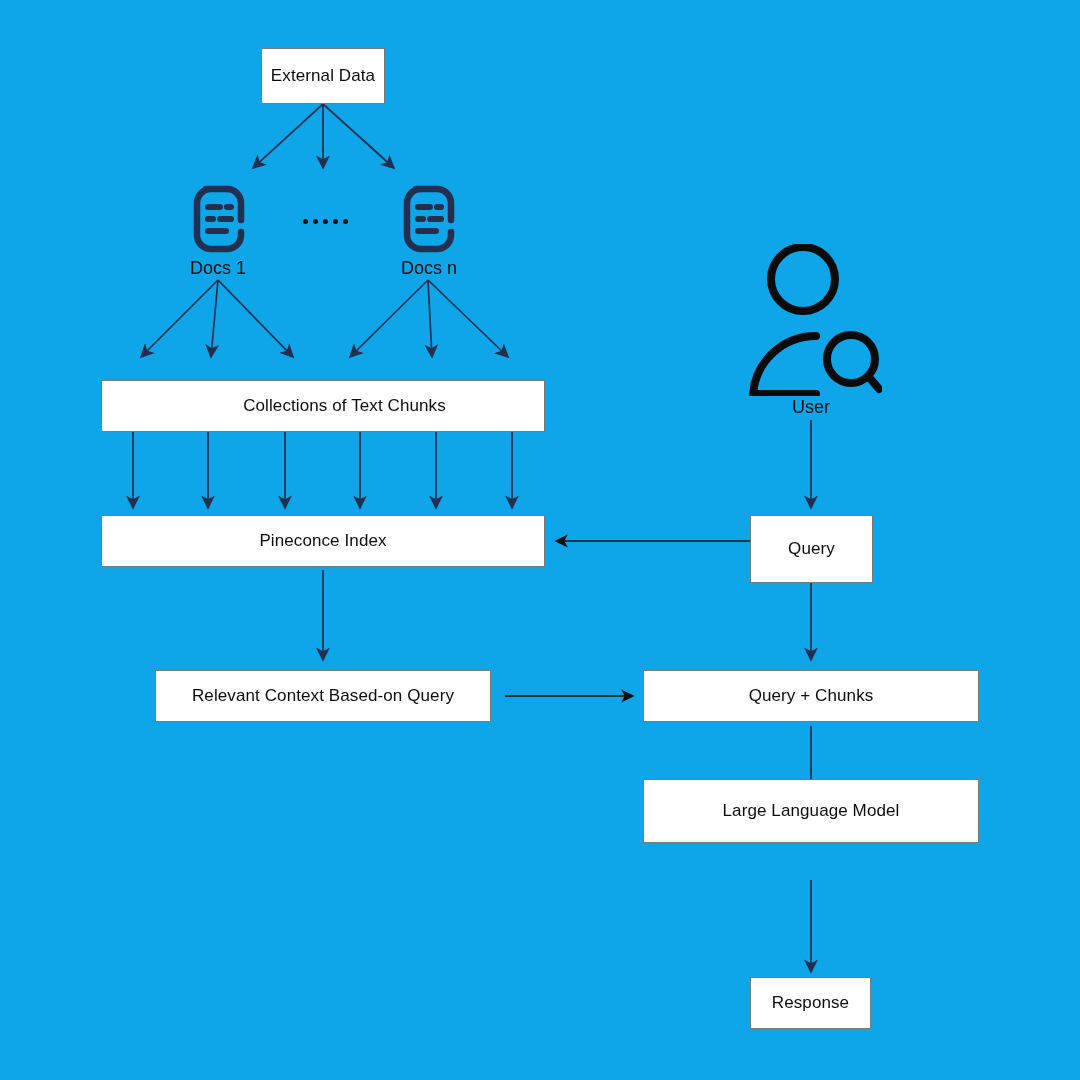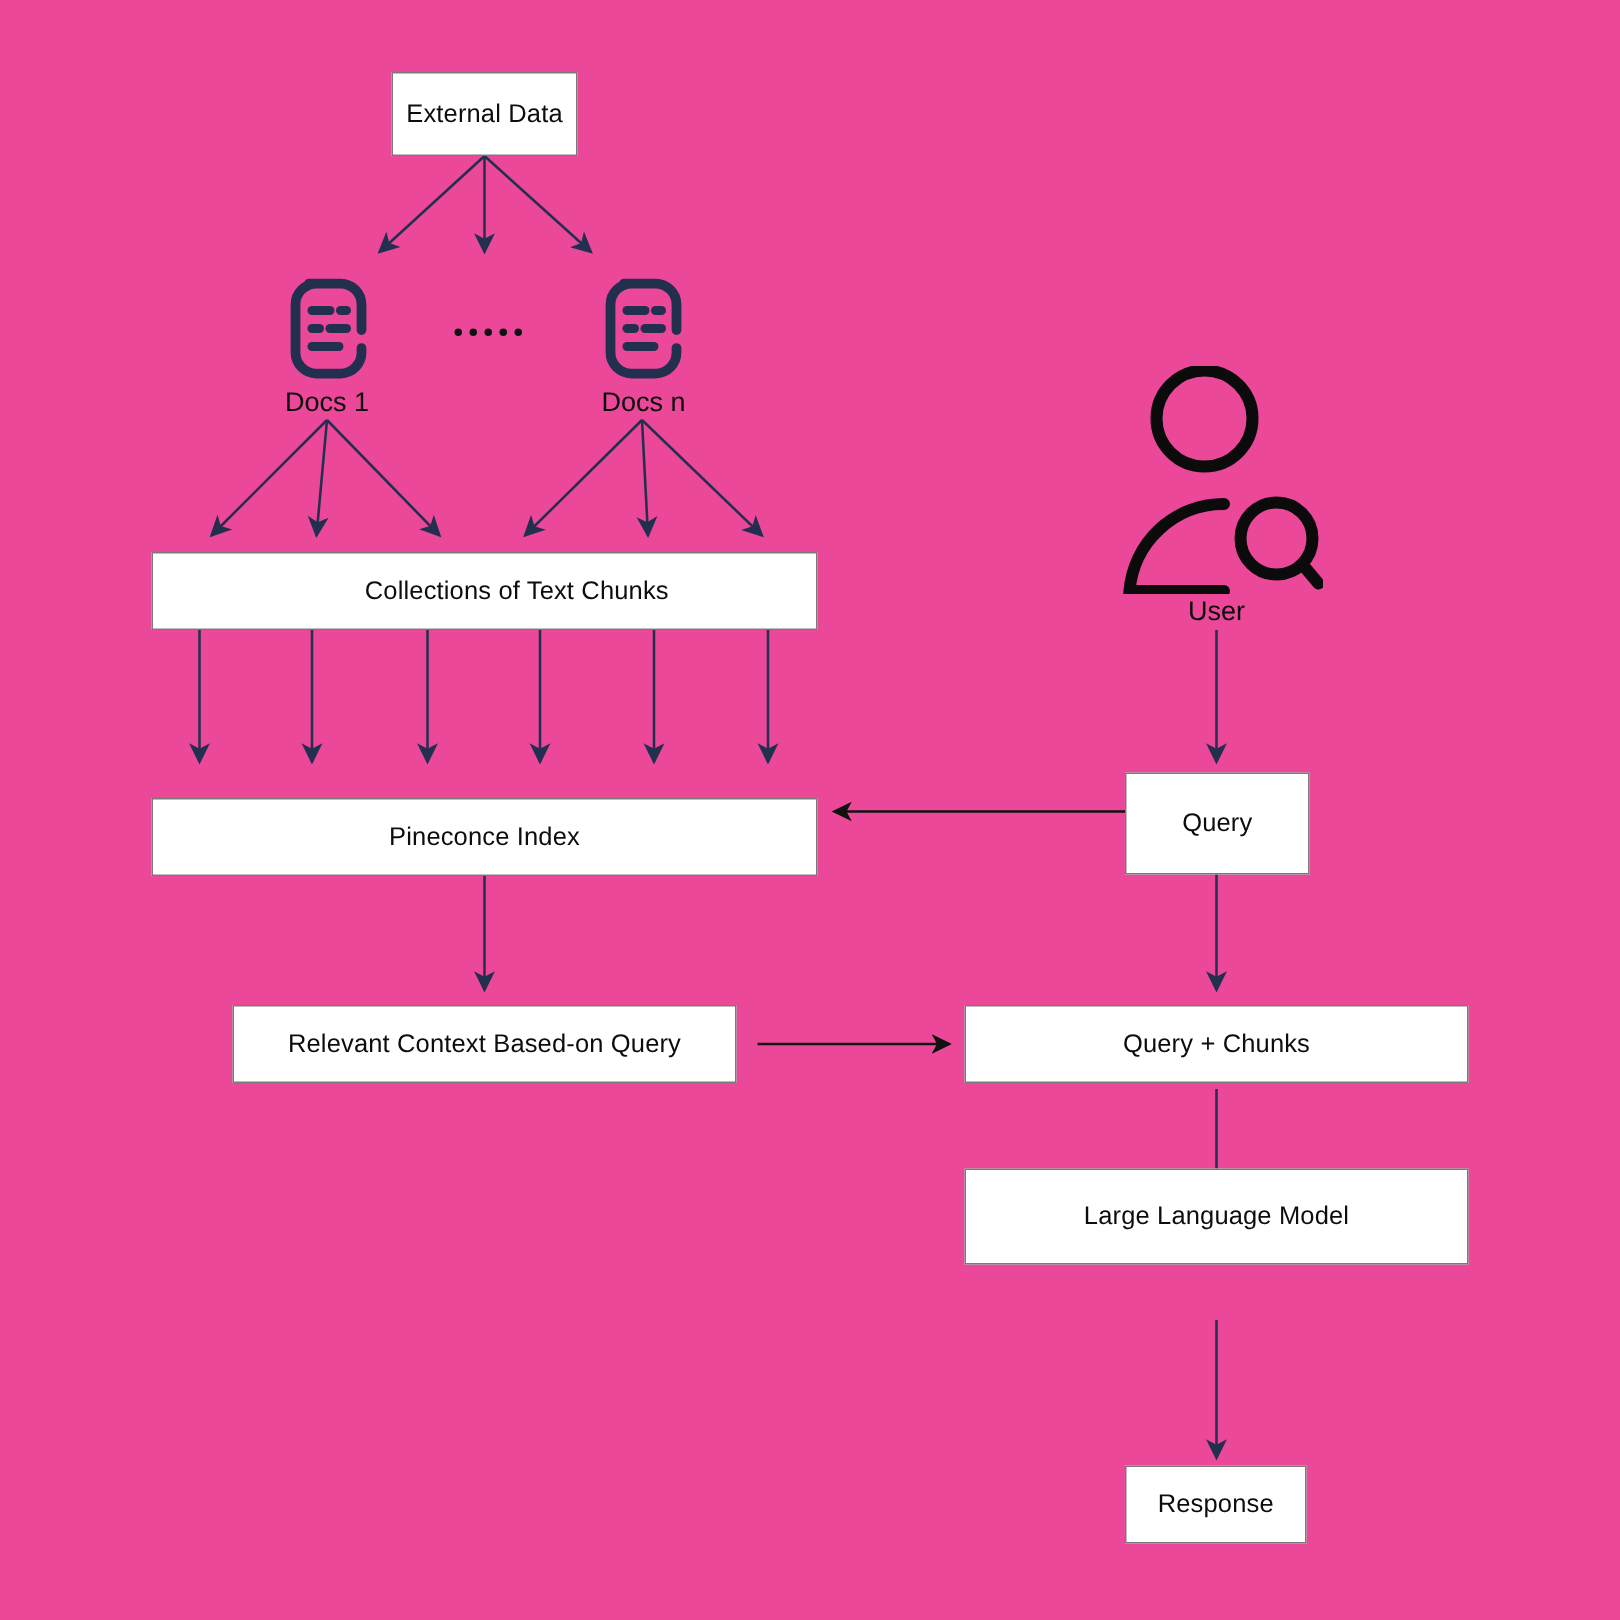--- a/index.html
+++ b/index.html
@@ -1,17 +1,17 @@
 <!DOCTYPE html>
 <html><head>
 <meta charset="utf-8">
 <style>
   html,body{margin:0;padding:0;background:#ffffff;}
   body{width:1080px;height:1080px;overflow:hidden;font-family:"Liberation Sans",sans-serif;}
-  #stage{position:relative;width:1080px;height:1080px;background:#ec4899;}
+  #stage{position:relative;width:1080px;height:1080px;background:#0ea5e9;}
   svg#wires{position:absolute;left:0;top:0;width:1080px;height:1080px;}
   .node{position:absolute;box-sizing:border-box;background:#ffffff;
         border:1.5px solid #7a7a7a;display:flex;align-items:center;justify-content:center;}
   .node .lbl{font-size:17px;color:#0d0d0d;letter-spacing:.1px;line-height:1.1;white-space:nowrap;}
   .capt{position:absolute;font-size:18px;color:#0d0d0d;text-align:center;white-space:nowrap;}
   .iconwrap{position:absolute;}
   .dots{position:absolute;display:flex;gap:5px;align-items:center;}
   .dots i{width:5px;height:5px;background:#111;border-radius:50%;display:block;}
 </style>
 </head>
@@ -100,25 +100,25 @@
       <path d="M24,7 H45 A14,14 0 0 1 59,21 V38 M59,50 V53 A14,14 0 0 1 45,67 H29 A14,14 0 0 1 15,53 V21 A14,14 0 0 1 29,7 H31" fill="none" stroke="#232f4f" stroke-width="6.5" stroke-linecap="round"></path>
       <path d="M26,25 H38" fill="none" stroke="#232f4f" stroke-width="6" stroke-linecap="round"></path>
       <path d="M45,25 H49" fill="none" stroke="#232f4f" stroke-width="6" stroke-linecap="round"></path>
       <path d="M26,37 H31" fill="none" stroke="#232f4f" stroke-width="6" stroke-linecap="round"></path>
       <path d="M38,37 H49" fill="none" stroke="#232f4f" stroke-width="6" stroke-linecap="round"></path>
       <path d="M26,49 H44" fill="none" stroke="#232f4f" stroke-width="6" stroke-linecap="round"></path>
     </svg>
   </div>
   <div class="capt" style="left:369px;top:258px;width:120px;">Docs n</div>
 
-  <div class="node" style="left:101px;top:368px;width:444px;height:52px;padding-left:43px;">
+  <div class="node" style="left:101px;top:380px;width:444px;height:52px;padding-left:43px;">
     <span class="lbl">Collections of Text Chunks</span>
   </div>
 
-  <div class="node" style="left:101px;top:515px;width:444px;height:52px;margin-top:17px;">
+  <div class="node" style="left:101px;top:515px;width:444px;height:52px;">
     <span class="lbl">Pineconce Index</span>
   </div>
 
   <div class="node" style="left:155px;top:670px;width:336px;height:52px;">
     <span class="lbl">Relevant Context Based-on Query</span>
   </div>
 
   <div class="iconwrap" style="left:740px;top:244px;width:142px;height:152px;">
     <svg width="142" height="152" viewBox="0 0 142 152">
       <circle cx="63" cy="35" r="32" fill="none" stroke="#0b0b0b" stroke-width="8"></circle>

